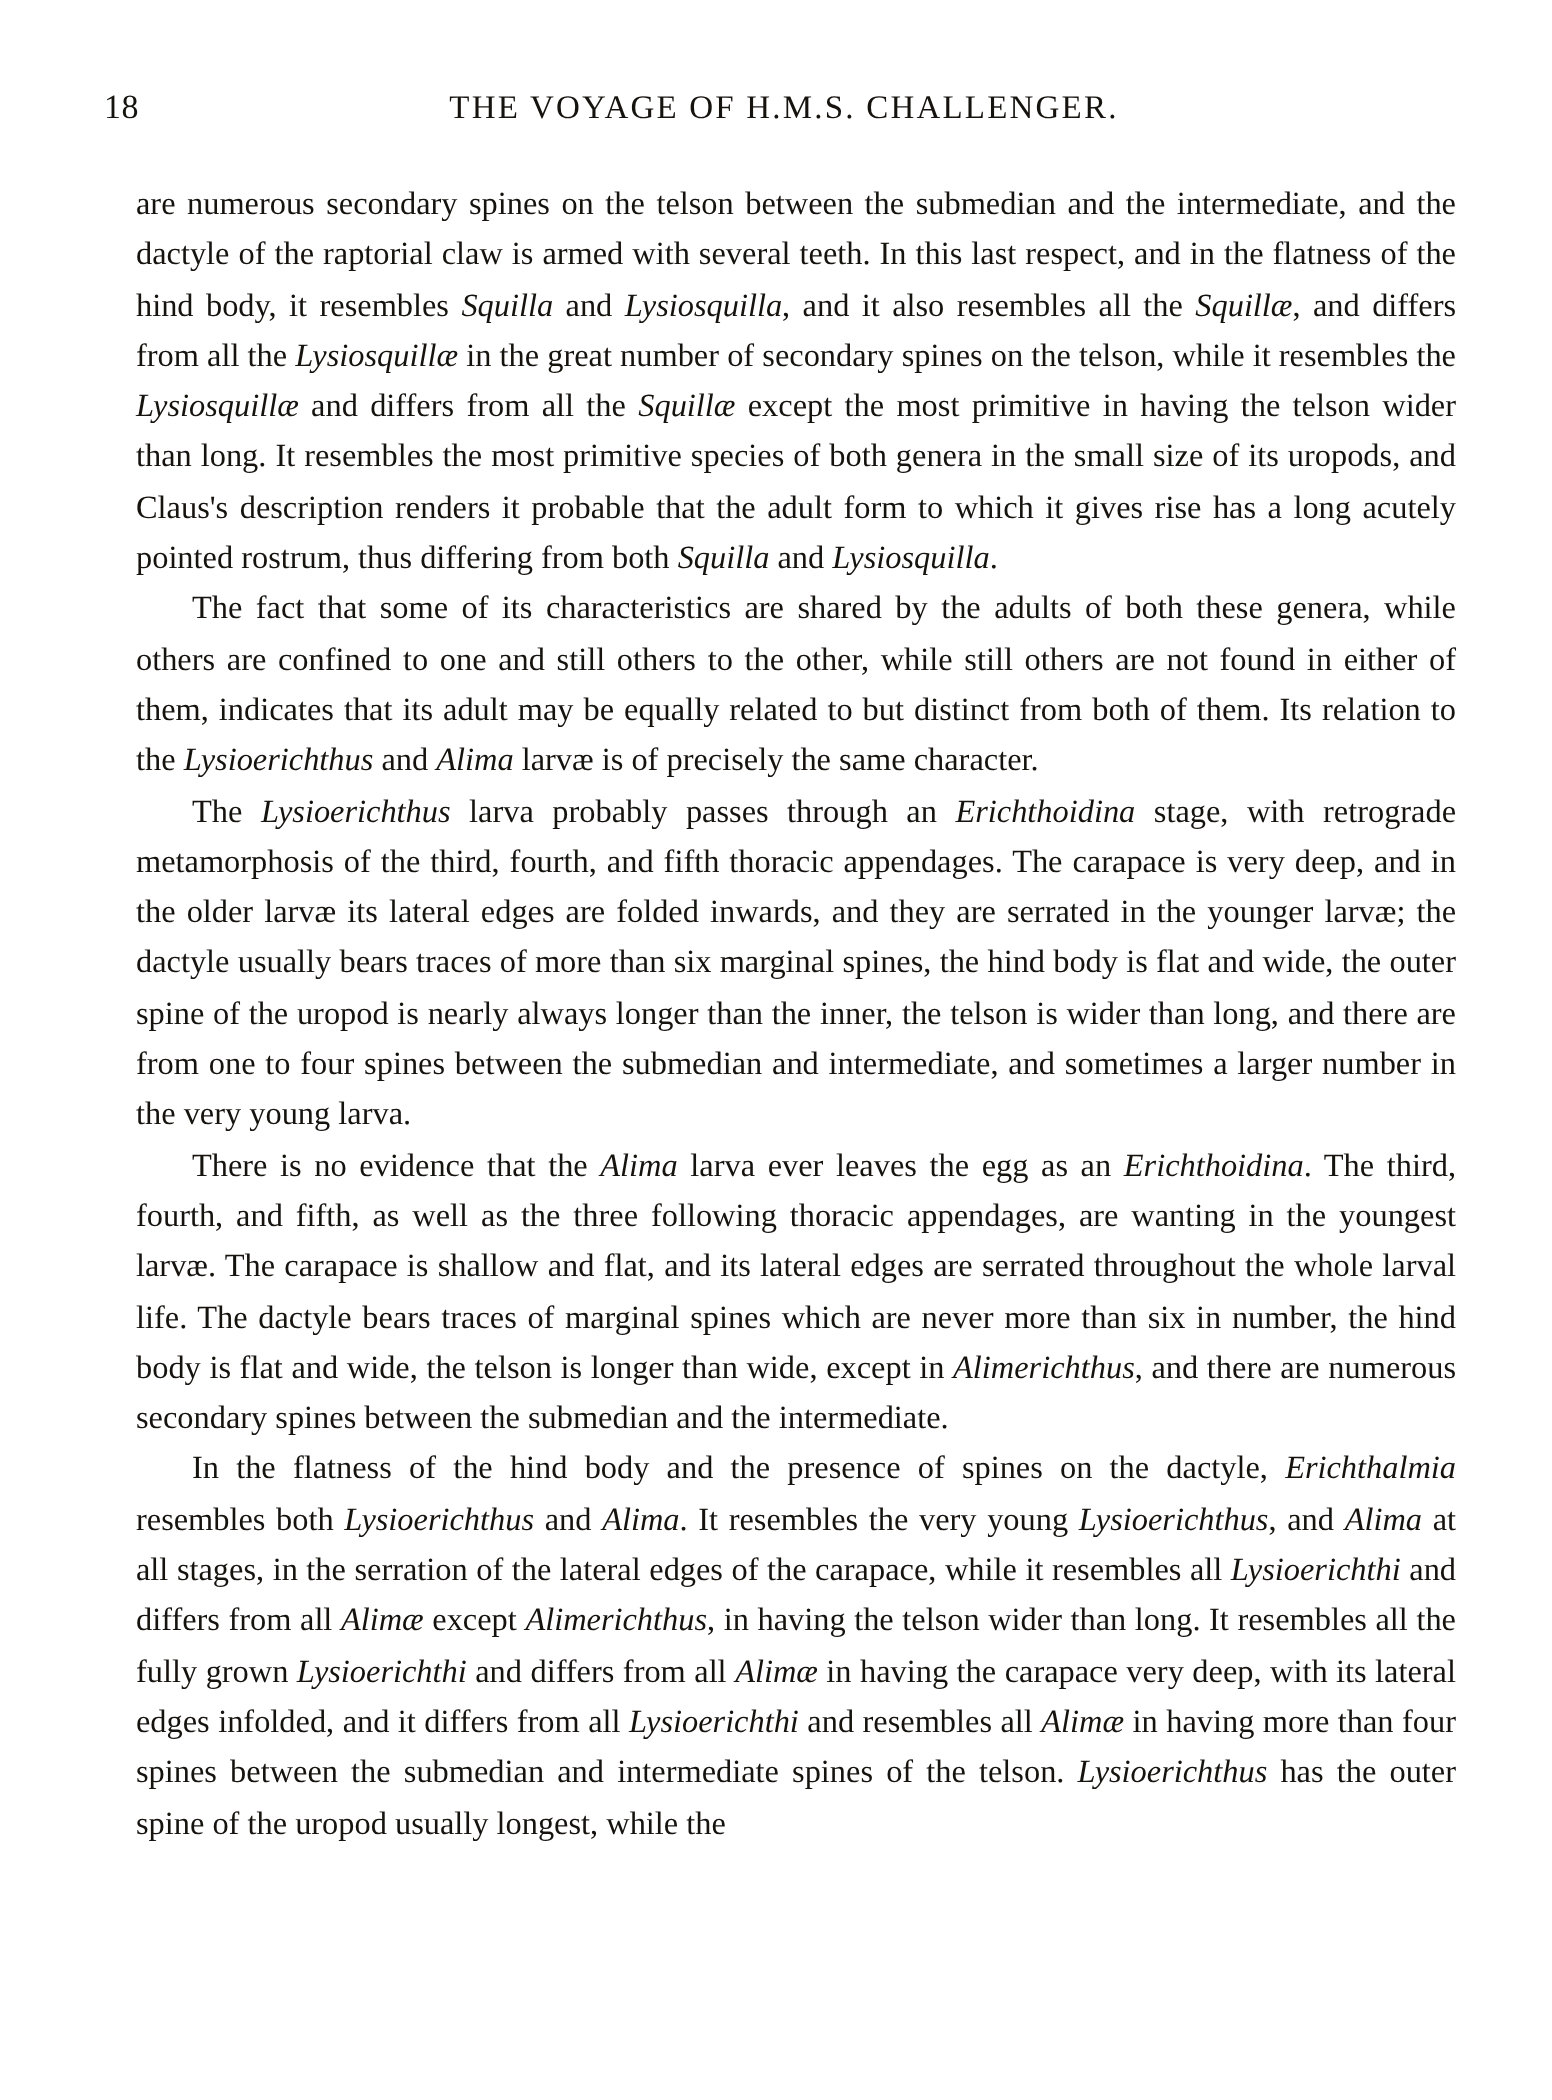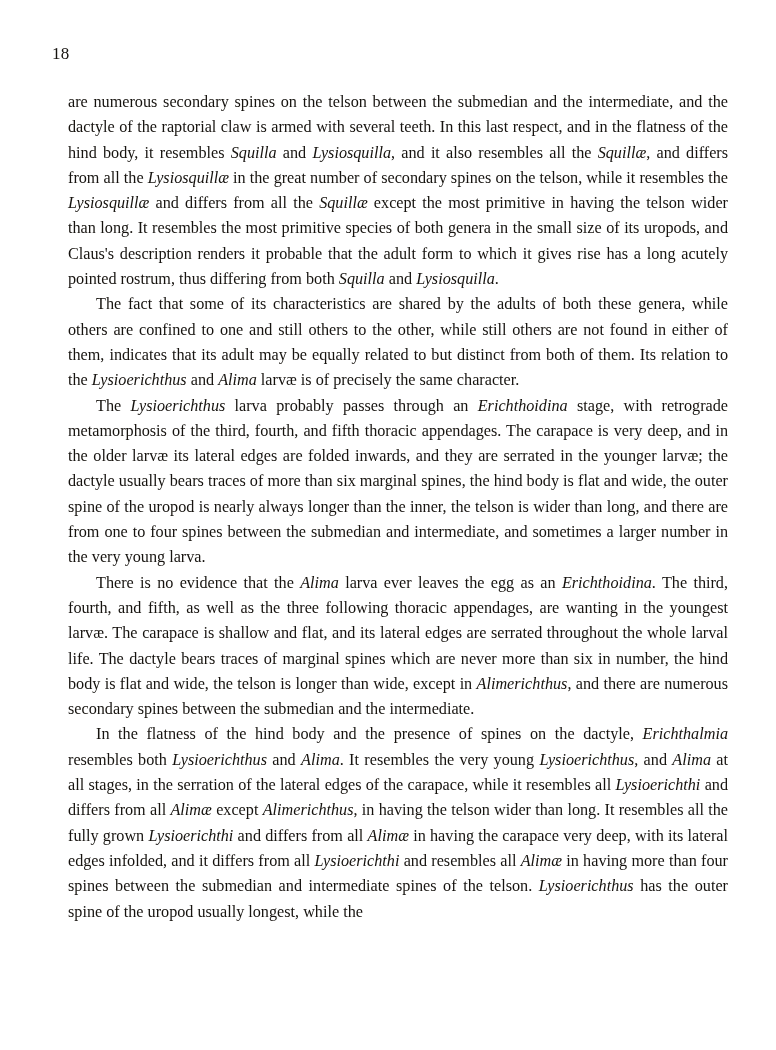--- a/index.html
+++ b/index.html
@@ -63,20 +63,21 @@
     font-style: italic;
   }
 </style>
 </head>
 <body>
 
 <div class="page">
 
   <div class="running-head">
     <div class="page-number">18</div>
+    <div class="head-title">THE VOYAGE OF H.M.S. CHALLENGER.</div>
   </div>
 
   <div class="body-text" id="body-text">
       <p><span>are numerous secondary spines on the telson between the submedian and the intermediate, and the dactyle of the raptorial claw is armed with several teeth. In this last respect, and in the flatness of the hind body, it resembles </span><i>Squilla</i><span> and </span><i>Lysiosquilla</i><span>, and it also resembles all the </span><i>Squillæ</i><span>, and differs from all the </span><i>Lysiosquillæ</i><span> in the great number of secondary spines on the telson, while it resembles the </span><i>Lysiosquillæ</i><span> and differs from all the </span><i>Squillæ</i><span> except the most primitive in having the telson wider than long. It resembles the most primitive species of both genera in the small size of its uropods, and Claus's description renders it probable that the adult form to which it gives rise has a long acutely pointed rostrum, thus differing from both </span><i>Squilla</i><span> and </span><i>Lysiosquilla</i><span>.</span></p>
       <p class="indent"><span>The fact that some of its characteristics are shared by the adults of both these genera, while others are confined to one and still others to the other, while still others are not found in either of them, indicates that its adult may be equally related to but distinct from both of them. Its relation to the </span><i>Lysioerichthus</i><span> and </span><i>Alima</i><span> larvæ is of precisely the same character.</span></p>
       <p class="indent"><span>The </span><i>Lysioerichthus</i><span> larva probably passes through an </span><i>Erichthoidina</i><span> stage, with retrograde metamorphosis of the third, fourth, and fifth thoracic appendages. The carapace is very deep, and in the older larvæ its lateral edges are folded inwards, and they are serrated in the younger larvæ; the dactyle usually bears traces of more than six marginal spines, the hind body is flat and wide, the outer spine of the uropod is nearly always longer than the inner, the telson is wider than long, and there are from one to four spines between the submedian and intermediate, and sometimes a larger number in the very young larva.</span></p>
       <p class="indent"><span>There is no evidence that the </span><i>Alima</i><span> larva ever leaves the egg as an </span><i>Erichthoidina</i><span>. The third, fourth, and fifth, as well as the three following thoracic appendages, are wanting in the youngest larvæ. The carapace is shallow and flat, and its lateral edges are serrated throughout the whole larval life. The dactyle bears traces of marginal spines which are never more than six in number, the hind body is flat and wide, the telson is longer than wide, except in </span><i>Alimerichthus</i><span>, and there are numerous secondary spines between the submedian and the intermediate.</span></p>
       <p class="indent"><span>In the flatness of the hind body and the presence of spines on the dactyle, </span><i>Erichthalmia</i><span> resembles both </span><i>Lysioerichthus</i><span> and </span><i>Alima</i><span>. It resembles the very young </span><i>Lysioerichthus</i><span>, and </span><i>Alima</i><span> at all stages, in the serration of the lateral edges of the carapace, while it resembles all </span><i>Lysioerichthi</i><span> and differs from all </span><i>Alimæ</i><span> except </span><i>Alimerichthus</i><span>, in having the telson wider than long. It resembles all the fully grown </span><i>Lysioerichthi</i><span> and differs from all </span><i>Alimæ</i><span> in having the carapace very deep, with its lateral edges infolded, and it differs from all </span><i>Lysioerichthi</i><span> and resembles all </span><i>Alimæ</i><span> in having more than four spines between the submedian and intermediate spines of the telson. </span><i>Lysioerichthus</i><span> has the outer spine of the uropod usually longest, while the</span></p>
     </div>
 

